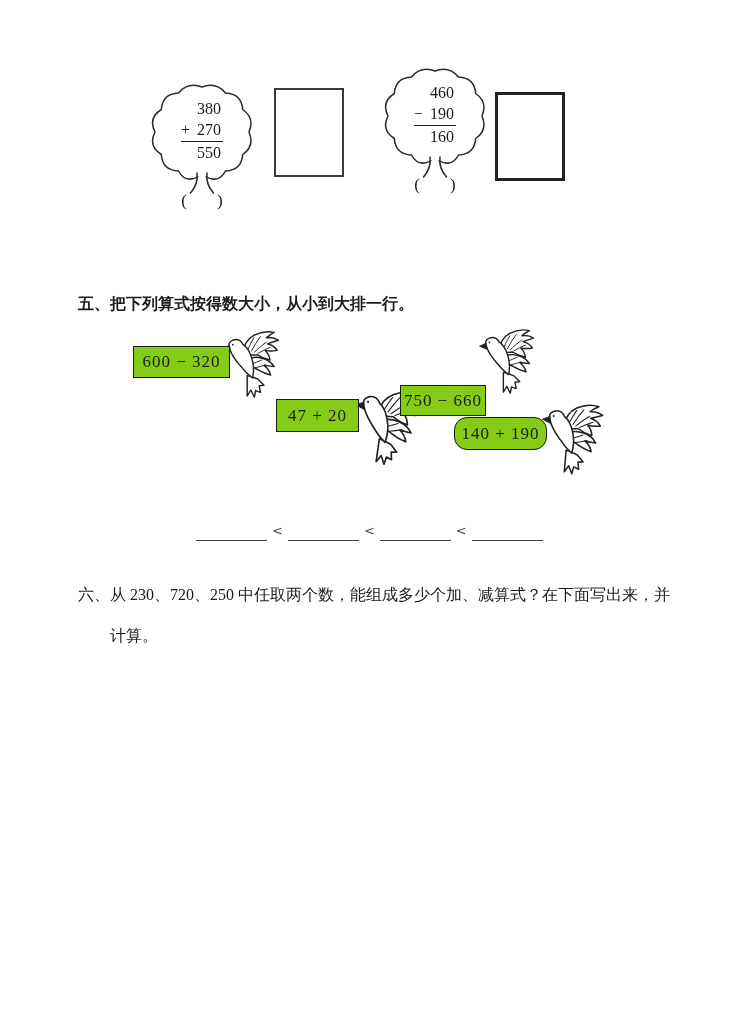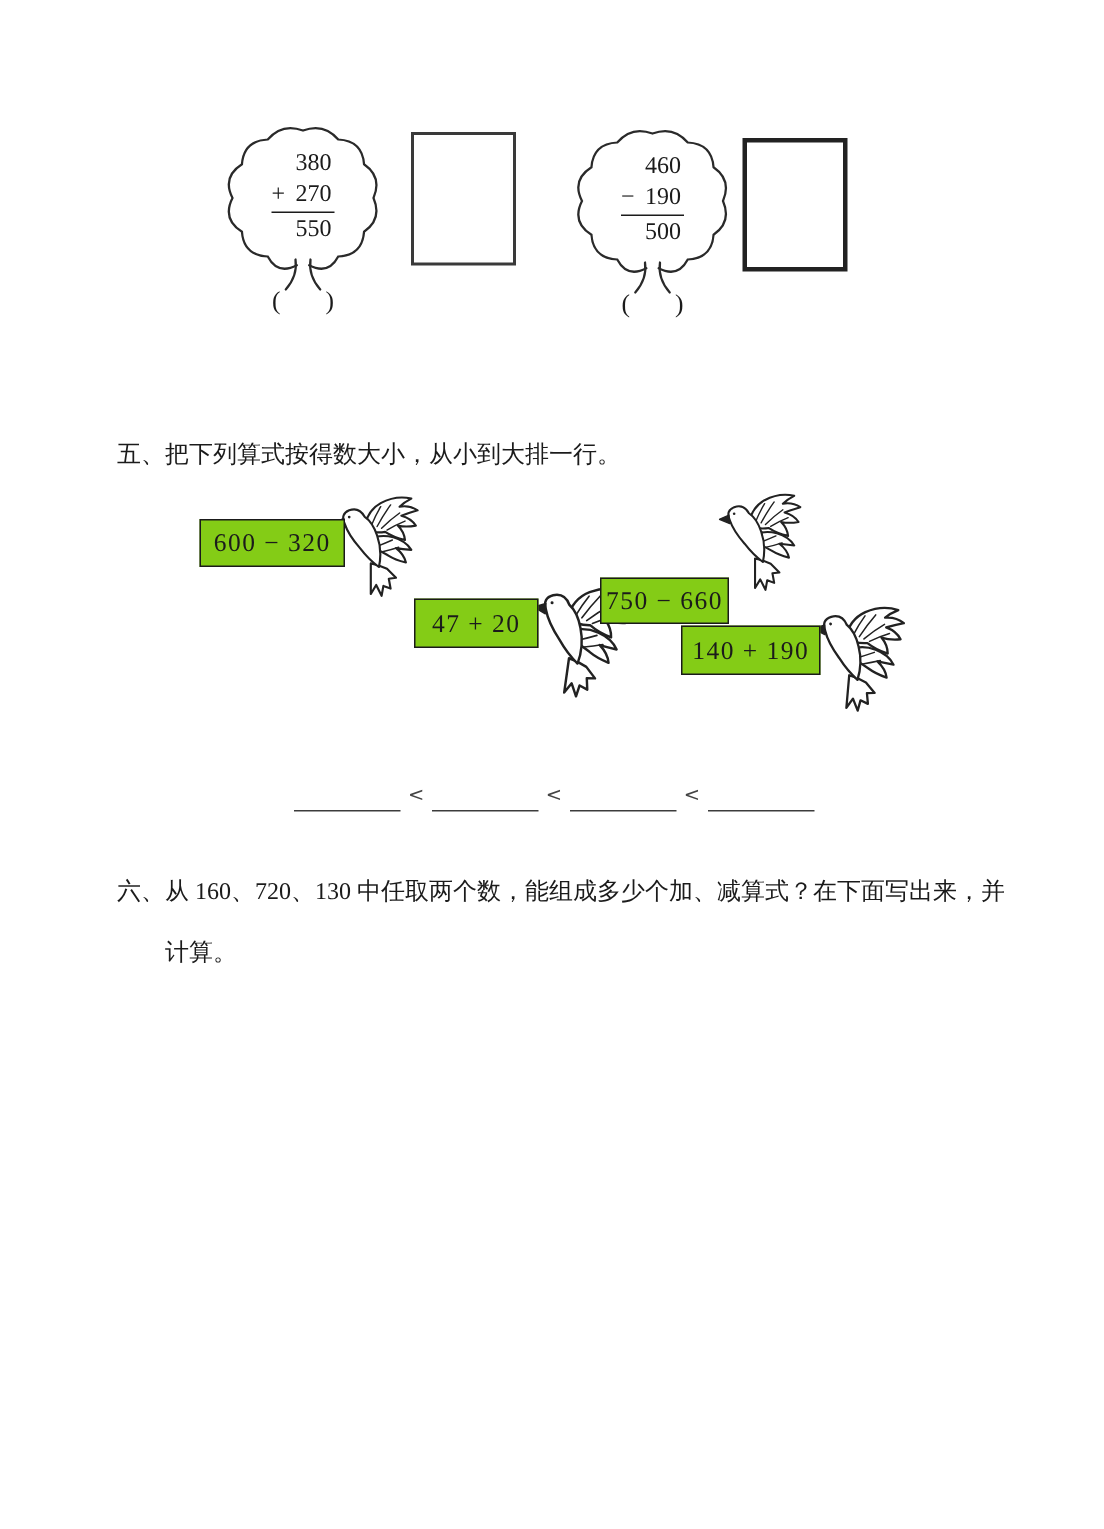--- a/index.html
+++ b/index.html
@@ -110,43 +110,43 @@
         <div class="num">550</div>
       </div>
       <div class="parens">
         <span>(</span>
         <span>)</span>
       </div>
     </div>
 
     <div class="answer-box thin" style="left:274px;top:88px;width:66px;height:85px;"></div>
 
-    <div class="tree-problem" style="left:380px;top:83px;text-decoration:underline;">
+    <div class="tree-problem" style="left:380px;top:65px;text-decoration:underline;">
       <svg class="tree-svg" viewBox="0 0 110 115">
           <use href="#tree-shape"></use>
         </svg>
       <div class="vcalc">
         <div class="num">460</div>
         <div class="op-row">
           <span>−</span>
           <span>190</span>
         </div>
-        <div class="num">500</div>
+        <div class="num">160</div>
       </div>
       <div class="parens">
         <span>(</span>
         <span>)</span>
       </div>
     </div>
 
     <div class="answer-box thick" style="left:495px;top:92px;width:64px;height:83px;"></div>
   </section>
 
   <section>
-    <h2 class="cn" style="left:78px;top:294px;margin:0;font-weight:400;">五、把下列算式按得数大小，从小到大排一行。</h2>
+    <h2 class="cn" style="left:78px;top:294px;margin:0;font-weight:700;">五、把下列算式按得数大小，从小到大排一行。</h2>
 
     <div class="expr-box" style="left:133px;top:346px;width:95px;height:30px;">
       <span>600 − 320</span>
     </div>
     <svg class="dove" style="left:222px;top:330px;width:60px;height:75px;" viewBox="0 0 100 125">
         <use href="#dove-shape"></use>
       </svg>
 
     <div class="expr-box" style="left:400px;top:341px;width:84px;height:29px;margin-top:44px;">
       <span>750 − 660</span>
@@ -155,36 +155,36 @@
         <use href="#dove-shape"></use>
       </svg>
 
     <div class="expr-box" style="left:276px;top:399px;width:81px;height:31px;">
       <span>47 + 20</span>
     </div>
     <svg class="dove" style="left:352px;top:388px;width:68px;height:85px;transform:rotate(8deg);" viewBox="0 0 100 125">
         <use href="#dove-shape"></use>
       </svg>
 
-    <div class="expr-box" style="left:454px;top:417px;width:91px;height:31px;">
+    <div class="expr-box" style="left:454px;top:417px;width:91px;height:31px;border-radius:13px;">
       <span>140 + 190</span>
     </div>
     <svg class="dove" style="left:540px;top:402px;width:64px;height:80px;transform:rotate(5deg);" viewBox="0 0 100 125">
         <use href="#dove-shape"></use>
       </svg>
 
     <div class="cmp-row">
       <span class="cmp-blank"></span>
       <span class="cmp-lt">&lt;</span>
       <span class="cmp-blank"></span>
       <span class="cmp-lt">&lt;</span>
       <span class="cmp-blank"></span>
       <span class="cmp-lt">&lt;</span>
       <span class="cmp-blank"></span>
     </div>
   </section>
 
   <section>
-    <p class="cn" style="left:78px;top:585px;margin:0;">六、从 160、720、130 中任取两个数，能组成多少个加、减算式？在下面写出来，并</p>
+    <p class="cn" style="left:78px;top:585px;margin:0;">六、从 230、720、250 中任取两个数，能组成多少个加、减算式？在下面写出来，并</p>
     <p class="cn" style="left:110px;top:626px;margin:0;">计算。</p>
   </section>
 
 </div>
 
 </body></html>

